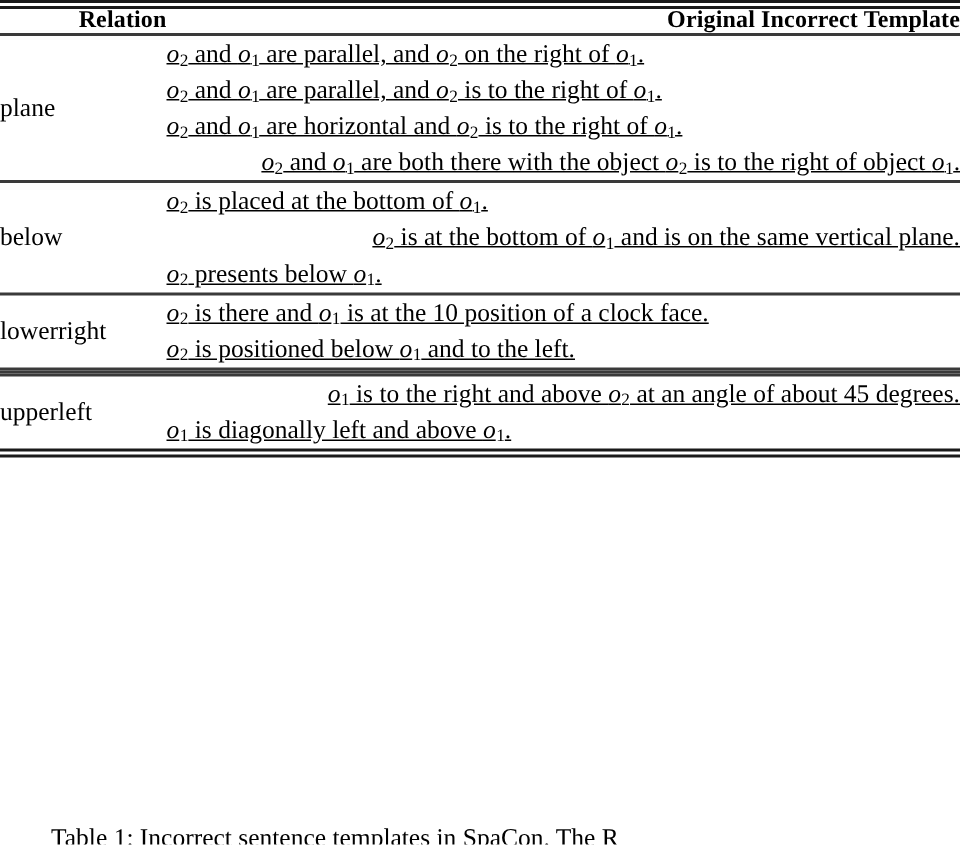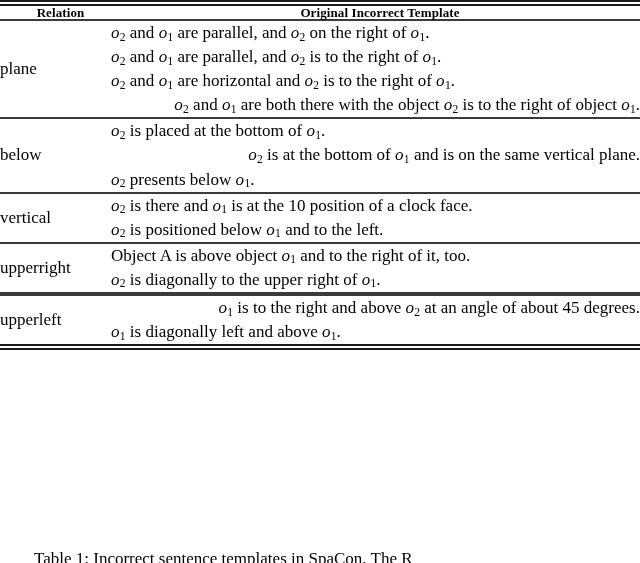--- a/index.html
+++ b/index.html
@@ -77,24 +77,24 @@
     border: none;
   }
 
   
   col.col-relation { width: 111px; }
   col.col-template { width: 529px; }
 
   
   .hdr-cell {
     font-weight: bold;
-    font-size: 13px;
+    font-size: 16px;
     line-height: 1.0;
     padding: 4px 0 6px 8px;
-    text-align: center;
+    text-align: right;
     letter-spacing: 0.1px;
     font-family: Liberation Serif, serif;
   }
   .hdr-cell.tmpl {
     padding-left: 9px;
   }
   tr.header-row .hdr-cell.rel {
     padding-left: 10px;
   }
 
@@ -112,20 +112,21 @@
     vertical-align: middle;
     white-space: nowrap;
   }
 
   .tmpl-cell {
     font-size: 17px;
     line-height: 1.30;
     padding: 2px 4px 3px 9px;
     text-align: left;
     vertical-align: middle;
+    text-decoration: underline;
   }
 
   .tmpl-cell .line {
     display: block;
     white-space: nowrap;
     padding: 1px 0 1px 0;
   }
   .tmpl-cell .line.wrap {
     white-space: normal;
     text-align: right;
@@ -213,38 +214,31 @@
             <span class="line wrap"><span class="ov">o<sub>2</sub></span> is at the bottom of <span class="ov">o<sub>1</sub></span> and is on the same vertical plane.</span>
             <span class="line"><span class="ov">o<sub>2</sub></span> presents below <span class="ov">o<sub>1</sub></span>.</span>
           </td>
         </tr>
 
         <tr class="sep">
           <td colspan="2"></td>
         </tr>
 
         <tr>
-          <td class="rel-cell">vertical</td>
+          <td class="rel-cell">lowerright</td>
           <td class="tmpl-cell vdiv">
             <span class="line"><span class="ov">o<sub>2</sub></span> is there and <span class="ov">o<sub>1</sub></span> is at the 10 position of a clock face.</span>
             <span class="line"><span class="ov">o<sub>2</sub></span> is positioned below <span class="ov">o<sub>1</sub></span> and to the left.</span>
           </td>
         </tr>
 
         <tr class="sep">
           <td colspan="2"></td>
         </tr>
 
-        <tr>
-          <td class="rel-cell">upperright</td>
-          <td class="tmpl-cell vdiv">
-            <span class="line">Object A is above object <span class="ov">o<sub>1</sub></span> and to the right of it, too.</span>
-            <span class="line"><span class="ov">o<sub>2</sub></span> is diagonally to the upper right of <span class="ov">o<sub>1</sub></span>.</span>
-          </td>
-        </tr>
 
         <tr class="sep">
           <td colspan="2"></td>
         </tr>
 
 
         <tr class="sep">
           <td colspan="2"></td>
         </tr>
 

